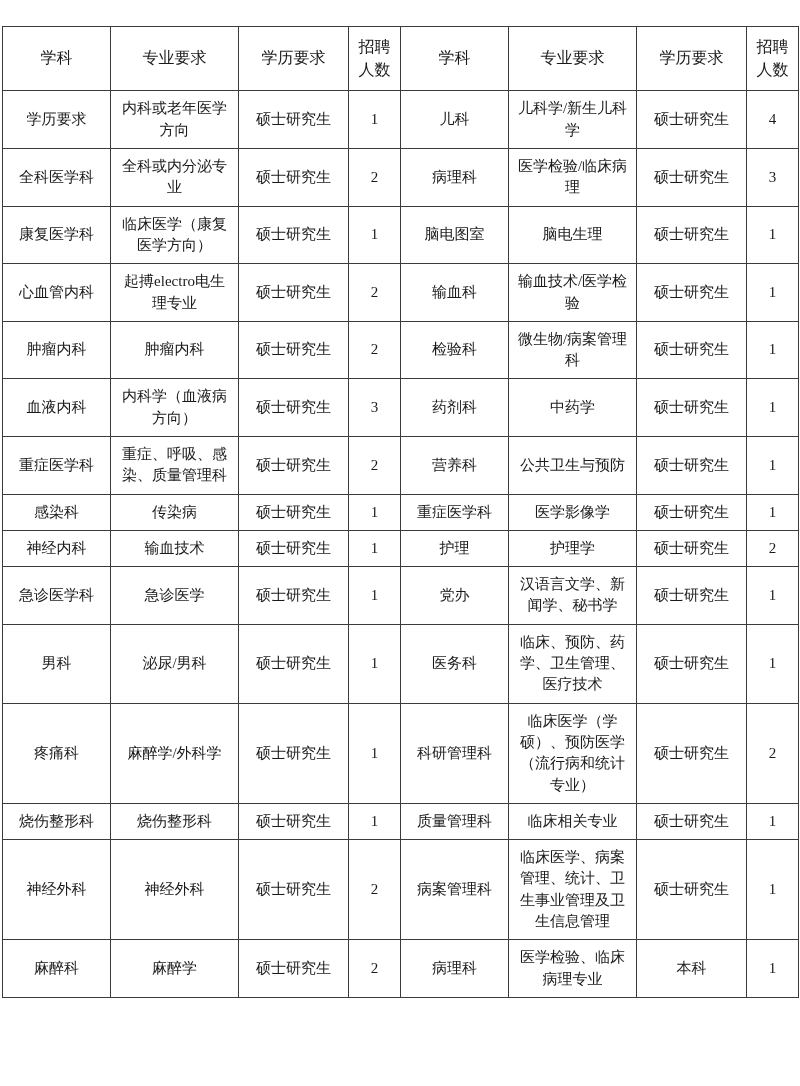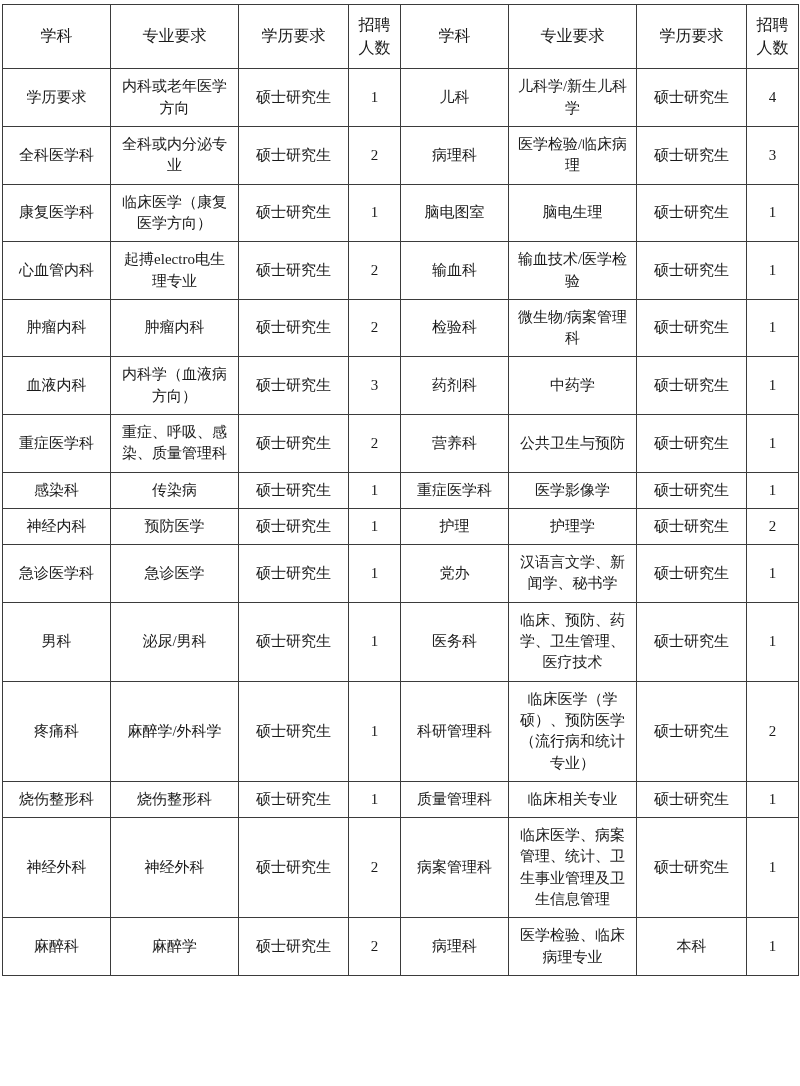--- a/index.html
+++ b/index.html
@@ -9,20 +9,21 @@
   }
   body {
     width: 800px;
     font-family: "Liberation Serif", "DejaVu Serif", serif;
     color: #1a1a1a;
   }
   .sheet {
     width: 800px;
     box-sizing: border-box;
     padding: 4px 2px 2px 2px;
+    margin-top: 22px;
   }
   table.recruit {
     border-collapse: collapse;
     table-layout: fixed;
     width: 796px;
     margin: 0 auto;
   }
   table.recruit col.c-subject   { width: 108px; }
   table.recruit col.c-major     { width: 128px; }
   table.recruit col.c-degree    { width: 110px; }
@@ -159,21 +160,21 @@
           <td class="ctr">传染病</td>
           <td class="ctr">硕士研究生</td>
           <td class="cell-count">1</td>
           <td class="ctr">重症医学科</td>
           <td class="ctr">医学影像学</td>
           <td class="ctr">硕士研究生</td>
           <td class="cell-count">1</td>
         </tr>
         <tr>
           <td class="ctr">神经内科</td>
-          <td class="ctr">预防医学</td>
+          <td class="ctr">输血技术</td>
           <td class="ctr">硕士研究生</td>
           <td class="cell-count">1</td>
           <td class="ctr">护理</td>
           <td class="ctr">护理学</td>
           <td class="ctr">硕士研究生</td>
           <td class="cell-count">2</td>
         </tr>
         <tr>
           <td class="ctr">急诊医学科</td>
           <td class="ctr">急诊医学</td>

